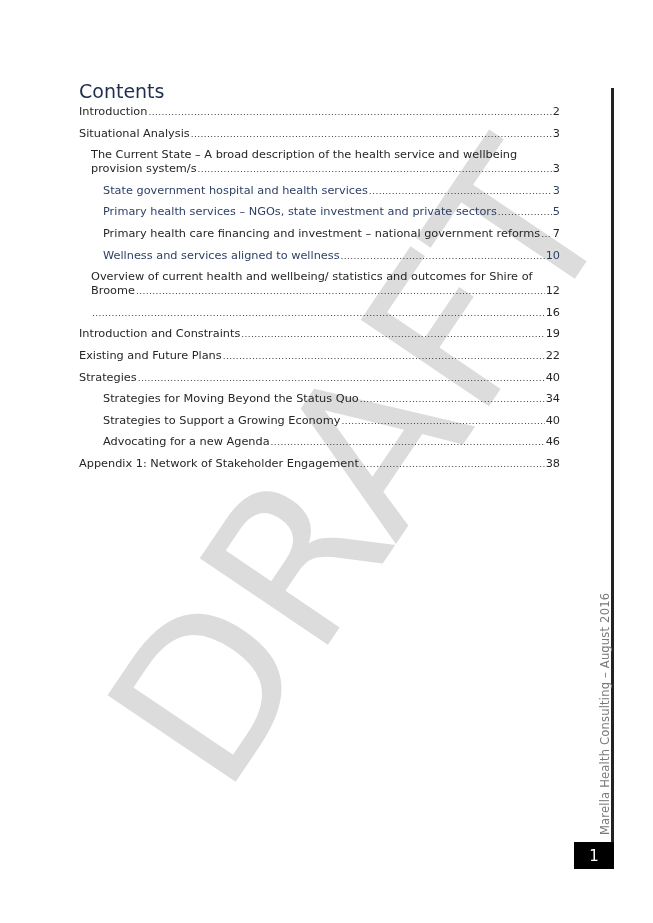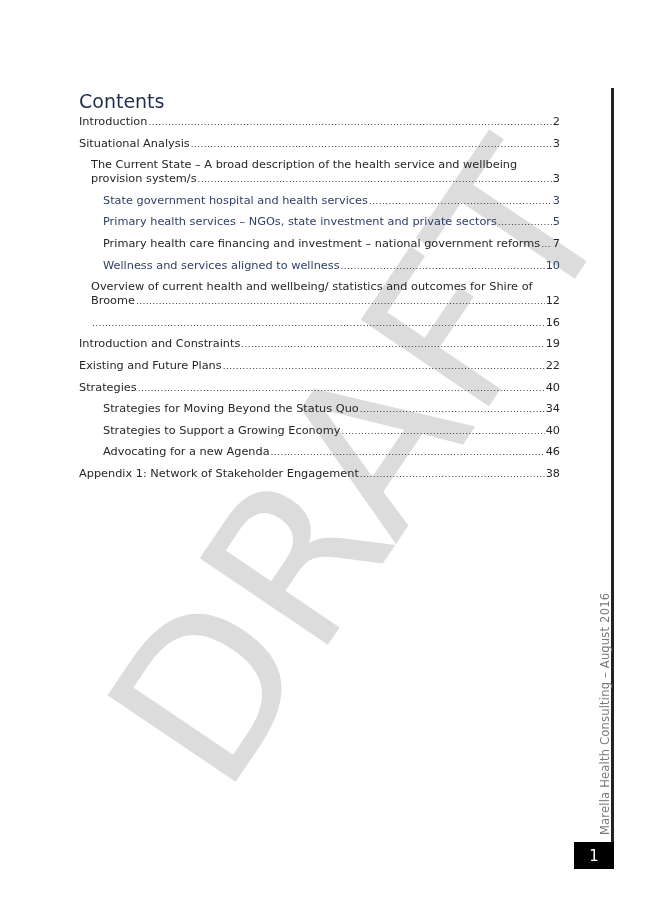--- a/index.html
+++ b/index.html
@@ -11,21 +11,21 @@
 
   .watermark {
     position: absolute; left: 40px; top: 420px; width: 560px; text-align: center;
     font-family: "DejaVu Sans", sans-serif; font-size: 212px; font-weight: normal;
     color: transparent; -webkit-text-stroke: 0px;
     transform: rotate(-56deg); transform-origin: 50% 50%;
     letter-spacing: 2px; line-height: 1; z-index: 0; pointer-events: none;
   }
   .watermark span { color: #dcdcdc; }
 
-  .content { position: absolute; left: 79px; top: 89px; width: 481px; z-index: 1; }
+  .content { position: absolute; left: 79px; top: 79px; width: 481px; z-index: 1; }
   .toc-title {
     font-size: 19px; color: #1f2d4e; margin: 0 0 2px 0; line-height: 24px; font-weight: normal;
   }
   .toc-entry {
     font-size: 11.3px; line-height: 14px; margin-bottom: 7.6px; position: relative;
     color: #262626;
   }
   .toc-entry.lvl2 { padding-left: 12px; }
   .toc-entry.lvl3 { padding-left: 24px; color: #2d3f66; }
   .toc-entry.lvl3.plain { color: #262626; }

